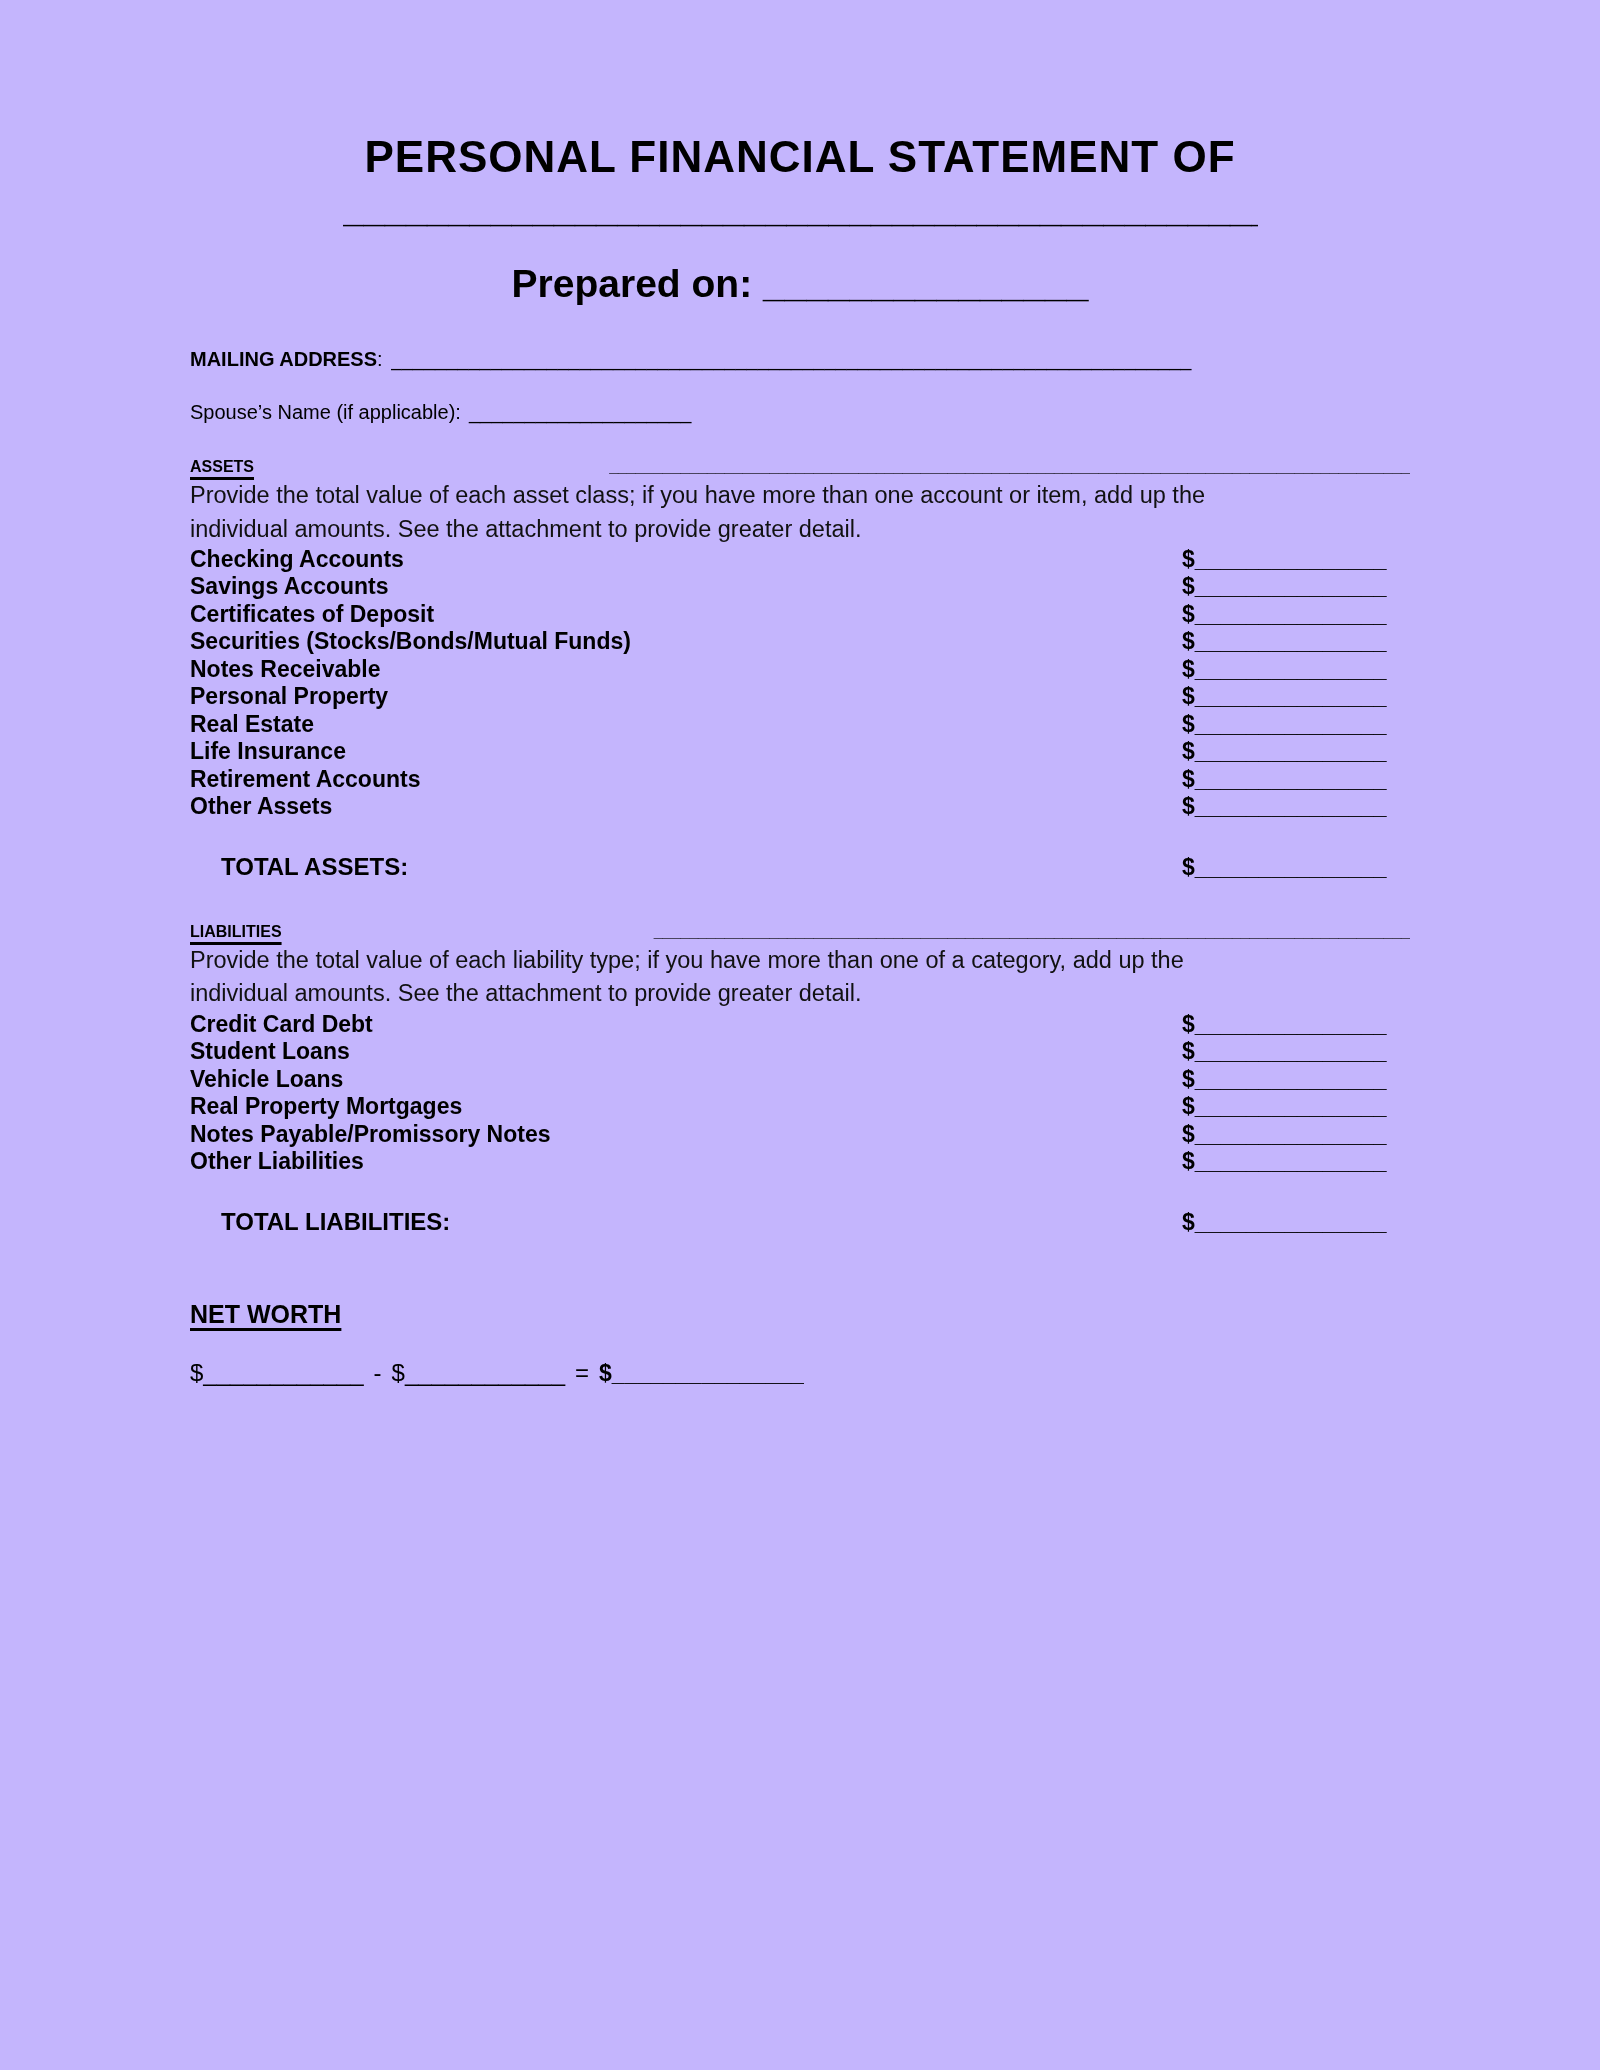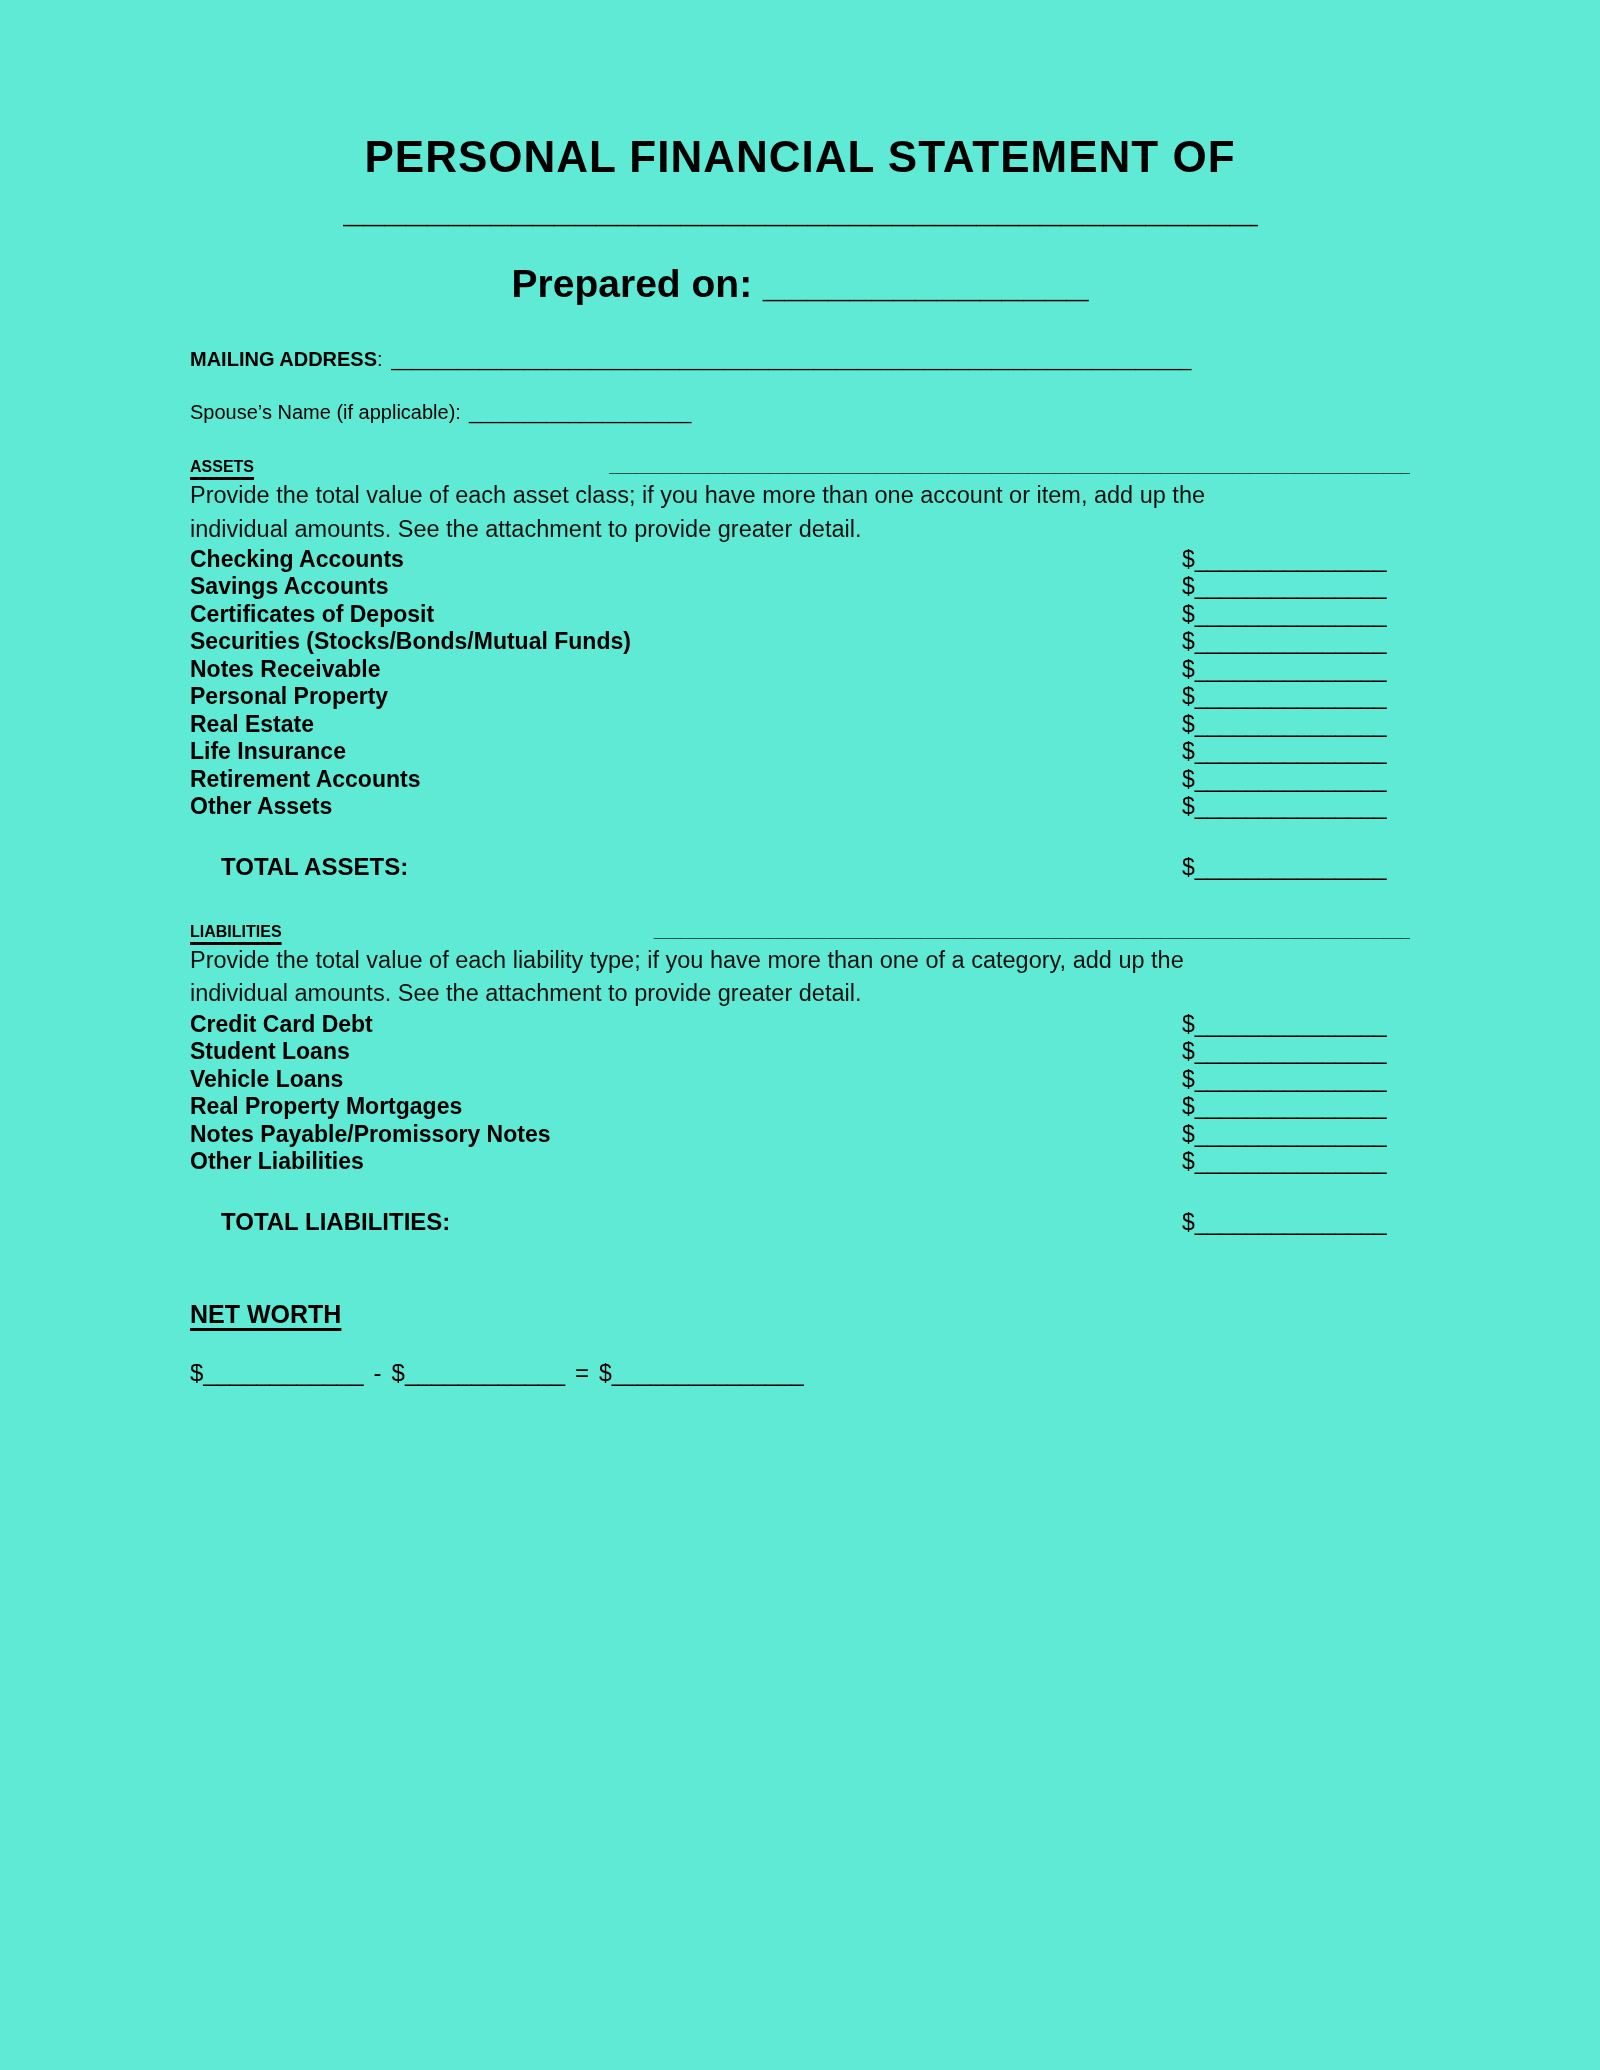--- a/index.html
+++ b/index.html
@@ -5,21 +5,21 @@
   html, body {
     margin: 0;
     padding: 0;
     background: #ffffff;
   }
   .page {
     position: relative;
     width: 1600px;
     height: 2070px;
     margin: 0 auto;
-    background: #5eead4;
+    background: #c4b5fd;
     box-sizing: border-box;
     padding: 132px 190px 0 190px;
     font-family: "Liberation Sans", "DejaVu Sans", sans-serif;
     color: #000;
     overflow: hidden;
   }
   .doc-title {
     margin: 0;
     text-align: center;
     font-size: 44px;
@@ -93,21 +93,21 @@
     display: flex;
     justify-content: space-between;
     align-items: baseline;
     font-size: 23px;
     line-height: 27.5px;
   }
   .item-label { font-weight: 700; }
   .amount {
     width: 228px;
     font-size: 23px;
-    font-weight: 400;
+    font-weight: 700;
     white-space: nowrap;
     overflow: hidden;
   }
   .total-row {
     display: flex;
     justify-content: space-between;
     align-items: baseline;
     margin-top: 32px;
     font-size: 24px;
     margin-left: 31px;

